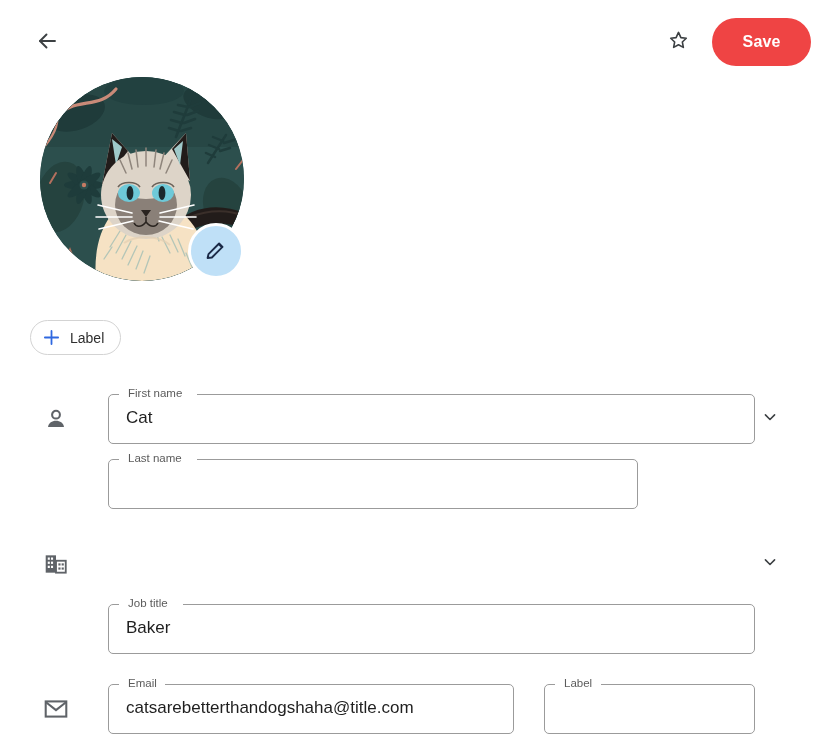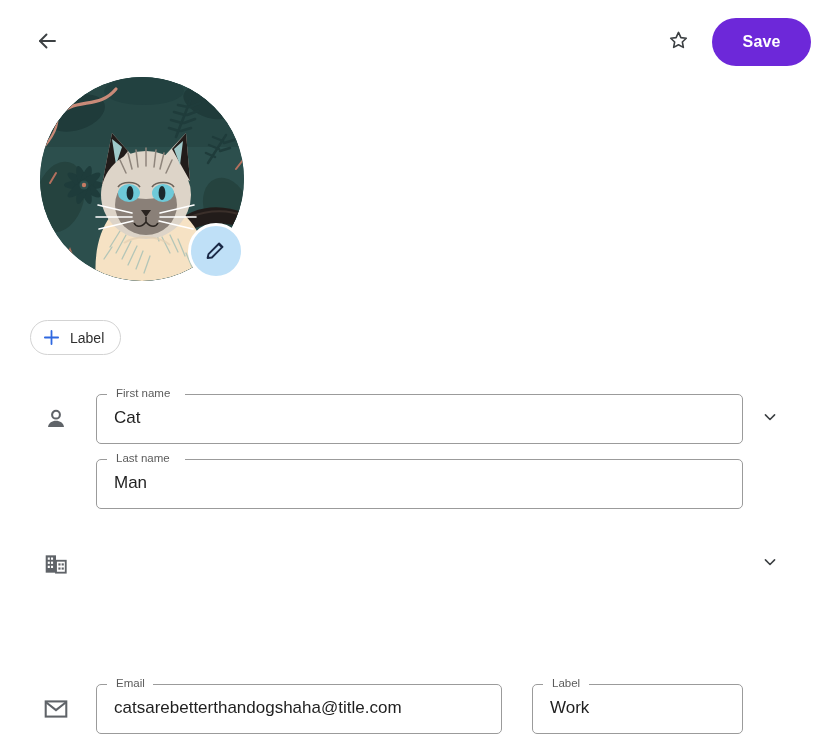--- a/index.html
+++ b/index.html
@@ -58,21 +58,21 @@
   }
 
   .save-btn {
     position: absolute;
     left: 712px;
     top: 18px;
     width: 99px;
     height: 48px;
     border-radius: 24px;
     border: none;
-    background: #6d28d9;
+    background: #ef4444;
     color: #ffffff;
     font-family: "Liberation Sans", sans-serif;
     font-size: 16px;
     font-weight: bold;
     letter-spacing: .1px;
     cursor: pointer;
     display: flex;
     align-items: center;
     justify-content: center;
   }
@@ -157,20 +157,21 @@
     border: none;
     background: transparent;
     cursor: pointer;
     border-radius: 50%;
   }
 
   
   .tf {
     position: absolute;
     height: 50px;
+    margin-left: 12px;
   }
 
   .tf .box {
     position: absolute;
     inset: 0;
     border: 1px solid #9b9b9b;
     border-radius: 5px;
     pointer-events: none;
   }
 
@@ -411,25 +412,24 @@
       </svg>
     </span>
 
     <div class="tf" style="left:96px; top:394px; width:647px;">
       <span class="box"></span>
       <span class="notch" style="width:78px;"></span>
       <span class="tf-label">First name</span>
       <span class="tf-value">Cat</span>
     </div>
 
-    <div class="tf" style="left:96px; top:459px; width:647px;padding-left:26px;">
+    <div class="tf" style="left:96px; top:459px; width:530px;padding-left:26px;">
       <span class="box"></span>
       <span class="notch" style="width:78px;"></span>
       <span class="tf-label">Last name</span>
-      <span class="tf-value">Man</span>
     </div>
 
     <button class="chevron-btn" style="left:753px; top:401px;">
       <span>
         <svg width="20" height="20" viewBox="0 0 24 24" fill="none">
           <path d="M6.5 9.5L12 15l5.5-5.5" stroke="#3c4043" stroke-width="1.9" stroke-linecap="round" stroke-linejoin="round"></path>
         </svg>
       </span>
     </button>
 
@@ -448,20 +448,26 @@
         <g fill="#5f6368">
           <rect x="14.2" y="11.4" width="2" height="2"></rect>
             <rect x="17.2" y="11.4" width="2" height="2"></rect>
           <rect x="14.2" y="15.2" width="2" height="2"></rect>
             <rect x="17.2" y="15.2" width="2" height="2"></rect>
         </g>
       </svg>
     </span>
 
 
+    <div class="tf" style="left:96px; top:604px; width:647px;">
+      <span class="box"></span>
+      <span class="notch" style="width:64px;"></span>
+      <span class="tf-label">Job title</span>
+      <span class="tf-value">Baker</span>
+    </div>
 
     <button class="chevron-btn" style="left:753px; top:546px;">
       <span>
         <svg width="20" height="20" viewBox="0 0 24 24" fill="none">
           <path d="M6.5 9.5L12 15l5.5-5.5" stroke="#3c4043" stroke-width="1.9" stroke-linecap="round" stroke-linejoin="round"></path>
         </svg>
       </span>
     </button>
 
     <span class="row-icon" style="left:43px; top:696px;">
@@ -475,17 +481,16 @@
       <span class="box"></span>
       <span class="notch" style="width:46px;"></span>
       <span class="tf-label">Email</span>
       <span class="tf-value">catsarebetterthandogshaha@title.com</span>
     </div>
 
     <div class="tf" style="left:532px; top:684px; width:211px;">
       <span class="box"></span>
       <span class="notch" style="width:46px;"></span>
       <span class="tf-label">Label</span>
-      <span class="tf-value">Work</span>
     </div>
 
   </div>
 </div>
 
 </body></html>

